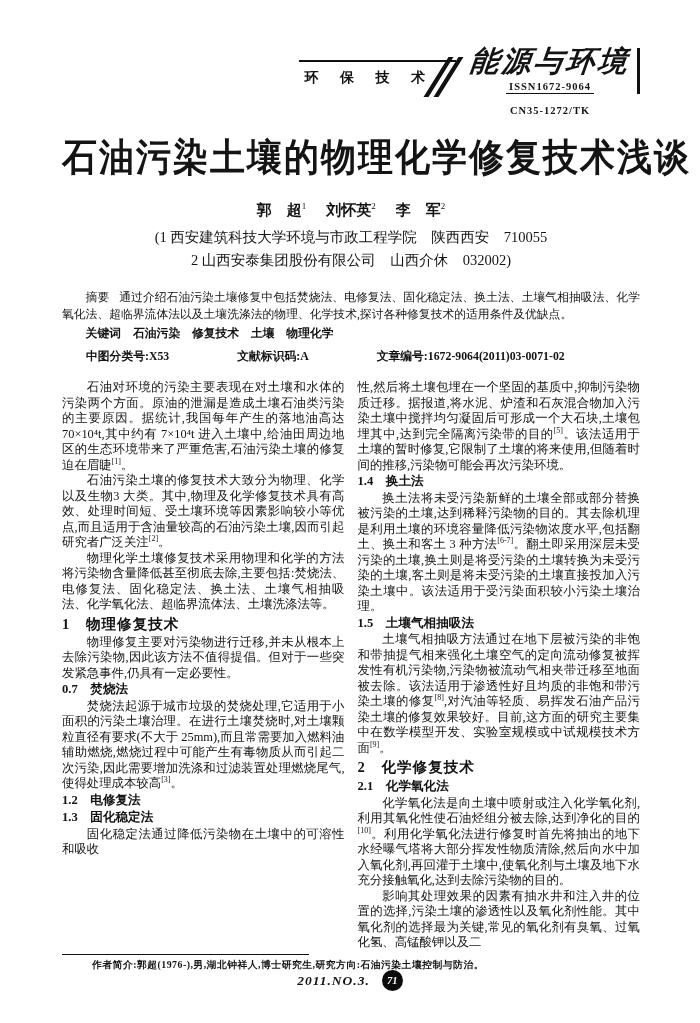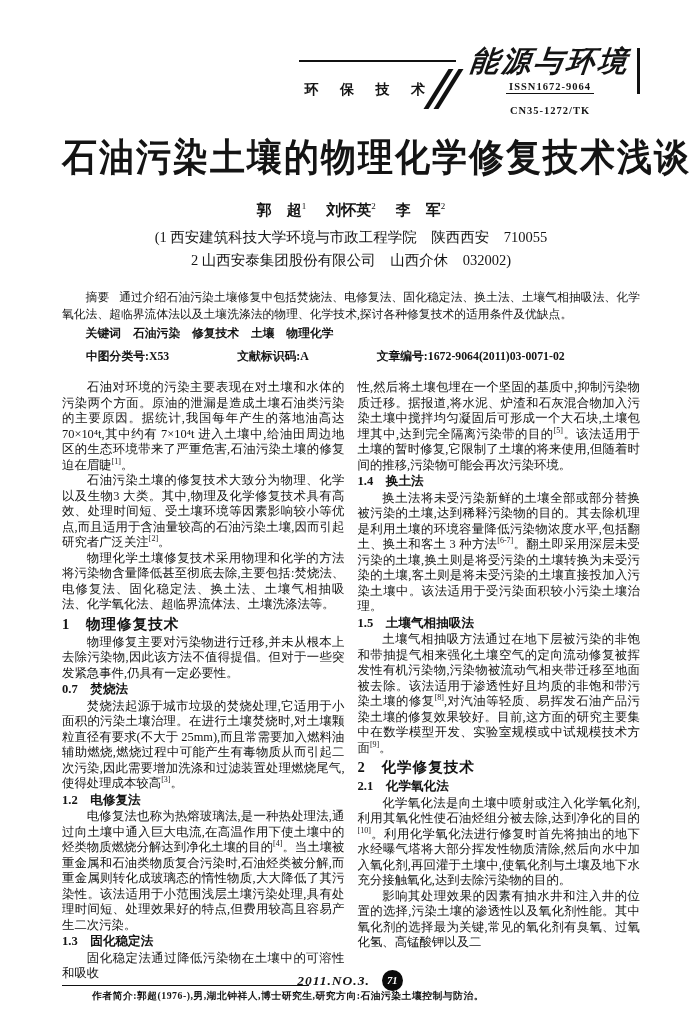--- a/index.html
+++ b/index.html
@@ -5,21 +5,21 @@
   * { margin:0; padding:0; box-sizing:border-box; }
   html,body { background:#e8e8e8; }
   .page {
     width:700px; height:1023px; margin:0 auto; background:#ffffff;
     color:#141414; font-family:"Liberation Serif","DejaVu Serif",serif;
     padding:46px 60px 0 62px; position:relative; overflow:hidden;
   }
 
   
   .journal-header { display:flex; justify-content:flex-end; align-items:flex-start; height:66px; }
-  .tag-unit { display:flex; align-items:flex-start; border-top:2.5px solid #111; padding-top:19px; margin-top:14px; }
+  .tag-unit { display:flex; align-items:flex-start; border-top:2.5px solid #111; padding-top:7px; margin-top:14px; }
   .tag-text { font-weight:bold; font-size:14px; letter-spacing:9px; padding-left:6px; white-space:nowrap; }
   .tag-slashes { display:flex; margin-left:2px; margin-top:-12px; }
   .tag-slashes i { display:block; width:5px; height:40px; background:#111; transform:skewX(-32deg); margin-right:5px; }
   .journal-brand { margin-left:14px; text-align:center; position:relative; padding-right:10px; }
   .journal-name { font-size:29px; font-weight:900; font-style:italic; letter-spacing:3px; line-height:30px; transform:skewX(-6deg); }
   .journal-issn { font-size:10.5px; font-weight:bold; border-bottom:1.5px solid #111; display:inline-block; padding:0 3px 1px; letter-spacing:1px; }
   .journal-cn { font-size:10.5px; font-weight:bold; letter-spacing:1px;margin-top:11px; }
   .journal-bar { position:absolute; right:0; top:2px; width:3px; height:46px; background:#111; }
 
   
@@ -106,21 +106,20 @@
   <div class="columns">
     <div class="col" id="col-left">
         <div class="blk p">石油对环境的污染主要表现在对土壤和水体的污染两个方面。原油的泄漏是造成土壤石油类污染的主要原因。据统计,我国每年产生的落地油高达 70×10⁴t,其中约有 7×10⁴t 进入土壤中,给油田周边地区的生态环境带来了严重危害,石油污染土壤的修复迫在眉睫<sup>[1]</sup>。</div>
         <div class="blk p">石油污染土壤的修复技术大致分为物理、化学以及生物3 大类。其中,物理及化学修复技术具有高效、处理时间短、受土壤环境等因素影响较小等优点,而且适用于含油量较高的石油污染土壤,因而引起研究者广泛关注<sup>[2]</sup>。</div>
         <div class="blk p">物理化学土壤修复技术采用物理和化学的方法将污染物含量降低甚至彻底去除,主要包括:焚烧法、电修复法、固化稳定法、换土法、土壤气相抽吸法、化学氧化法、超临界流体法、土壤洗涤法等。</div>
         <div class="blk h1">1　物理修复技术</div>
         <div class="blk p">物理修复主要对污染物进行迁移,并未从根本上去除污染物,因此该方法不值得提倡。但对于一些突发紧急事件,仍具有一定必要性。</div>
         <div class="blk h2">0.7　焚烧法</div>
         <div class="blk p">焚烧法起源于城市垃圾的焚烧处理,它适用于小面积的污染土壤治理。在进行土壤焚烧时,对土壤颗粒直径有要求(不大于 25mm),而且常需要加入燃料油辅助燃烧,燃烧过程中可能产生有毒物质从而引起二次污染,因此需要增加洗涤和过滤装置处理燃烧尾气,使得处理成本较高<sup>[3]</sup>。</div>
         <div class="blk h2">1.2　电修复法</div>
-        <div class="blk p">电修复法也称为热熔玻璃法,是一种热处理法,通过向土壤中通入巨大电流,在高温作用下使土壤中的烃类物质燃烧分解达到净化土壤的目的<sup>[4]</sup>。当土壤被重金属和石油类物质复合污染时,石油烃类被分解,而重金属则转化成玻璃态的惰性物质,大大降低了其污染性。该法适用于小范围浅层土壤污染处理,具有处理时间短、处理效果好的特点,但费用较高且容易产生二次污染。</div>
         <div class="blk h2">1.3　固化稳定法</div>
         <div class="blk p">固化稳定法通过降低污染物在土壤中的可溶性和吸收</div>
       </div>
     <div class="col" id="col-right">
         <div class="blk p noindent">性,然后将土壤包埋在一个坚固的基质中,抑制污染物质迁移。据报道,将水泥、炉渣和石灰混合物加入污染土壤中搅拌均匀凝固后可形成一个大石块,土壤包埋其中,达到完全隔离污染带的目的<sup>[5]</sup>。该法适用于土壤的暂时修复,它限制了土壤的将来使用,但随着时间的推移,污染物可能会再次污染环境。</div>
         <div class="blk h2">1.4　换土法</div>
         <div class="blk p">换土法将未受污染新鲜的土壤全部或部分替换被污染的土壤,达到稀释污染物的目的。其去除机理是利用土壤的环境容量降低污染物浓度水平,包括翻土、换土和客土 3 种方法<sup>[6-7]</sup>。翻土即采用深层未受污染的土壤,换土则是将受污染的土壤转换为未受污染的土壤,客土则是将未受污染的土壤直接投加入污染土壤中。该法适用于受污染面积较小污染土壤治理。</div>
         <div class="blk h2">1.5　土壤气相抽吸法</div>
         <div class="blk p">土壤气相抽吸方法通过在地下层被污染的非饱和带抽提气相来强化土壤空气的定向流动修复被挥发性有机污染物,污染物被流动气相夹带迁移至地面被去除。该法适用于渗透性好且均质的非饱和带污染土壤的修复<sup>[8]</sup>,对汽油等轻质、易挥发石油产品污染土壤的修复效果较好。目前,这方面的研究主要集中在数学模型开发、实验室规模或中试规模技术方面<sup>[9]</sup>。</div>
         <div class="blk h1">2　化学修复技术</div>

